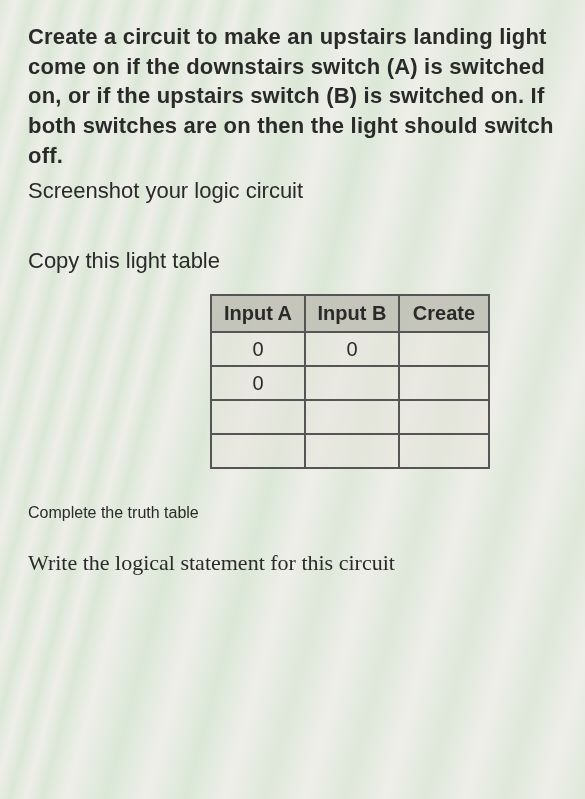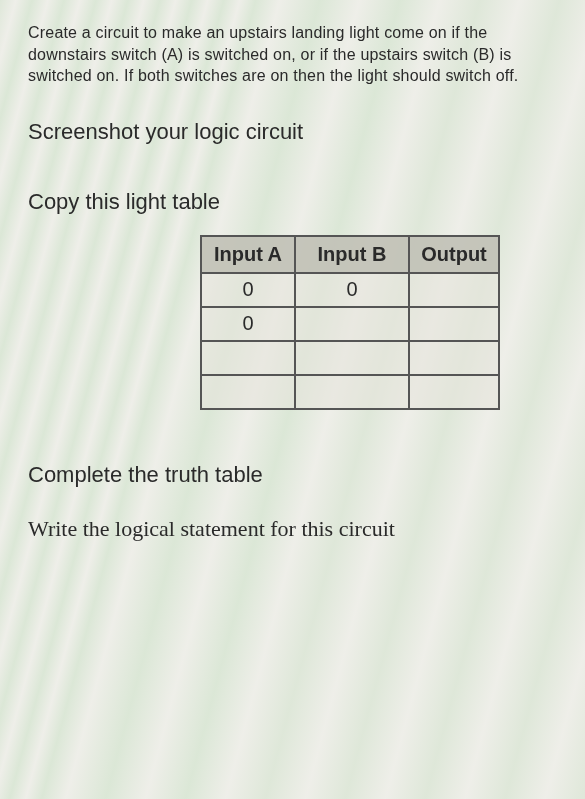--- a/index.html
+++ b/index.html
@@ -44,66 +44,66 @@
         rgba(240,240,235,0.8) 95%,
         rgba(200,230,200,0.3) 100%
       );
       background-color: #e8e8e0;
       padding: 22px 28px;
       color: #2a2a2a;
       position: relative;
       overflow: hidden;
     }
     .para1 {
-      font-size: 16px;
-      font-weight: normal;
+      font-size: 22px;
+      font-weight: bold;
       line-height: 1.35;
-      margin-bottom: 32px;
+      margin-bottom: 8px;
       letter-spacing: 0.2px;
     }
     .para2 {
       font-size: 22px;
       font-weight: normal;
       margin-bottom: 44px;
     }
     .para3 {
       font-size: 22px;
       font-weight: normal;
       margin-bottom: 20px;
     }
     .table-wrap {
       display: flex;
       justify-content: center;
       margin-left: 115px;
-      margin-bottom: 52px;
+      margin-bottom: 35px;
     }
     table {
       border-collapse: collapse;
       background: rgba(230,228,220,0.6);
     }
     th, td {
       border: 2px solid #555;
       text-align: center;
       font-size: 20px;
       height: 36px;
       vertical-align: middle;
     }
     th {
       background: rgba(190,190,180,0.85);
       font-weight: bold;
       padding: 6px 10px;
     }
     th.colA { width: 94px; }
-    th.colB { width: 114px; }
+    th.colB { width: 94px; }
     th.colC { width: 90px; }
     td {
       height: 34px;
     }
     .para4 {
-      font-size: 22px;
+      font-size: 16px;
       font-weight: normal;
       margin-bottom: 28px;
     }
     .para5 {
       font-size: 22px;
       font-weight: normal;
       font-family: Liberation Serif, serif;
     }
   </style>
 </head>
@@ -114,21 +114,21 @@
 <p class="para2">Screenshot your logic circuit</p>
 
 <p class="para3">Copy this light table</p>
 
 <div class="table-wrap">
   <table>
     <thead>
       <tr>
         <th class="colA">Input A</th>
         <th class="colB">Input B</th>
-        <th class="colC">Output</th>
+        <th class="colC">Create</th>
       </tr>
     </thead>
     <tbody>
       <tr>
         <td>0</td>
         <td>0</td>
         <td></td>
       </tr>
       <tr>
         <td>0</td>

